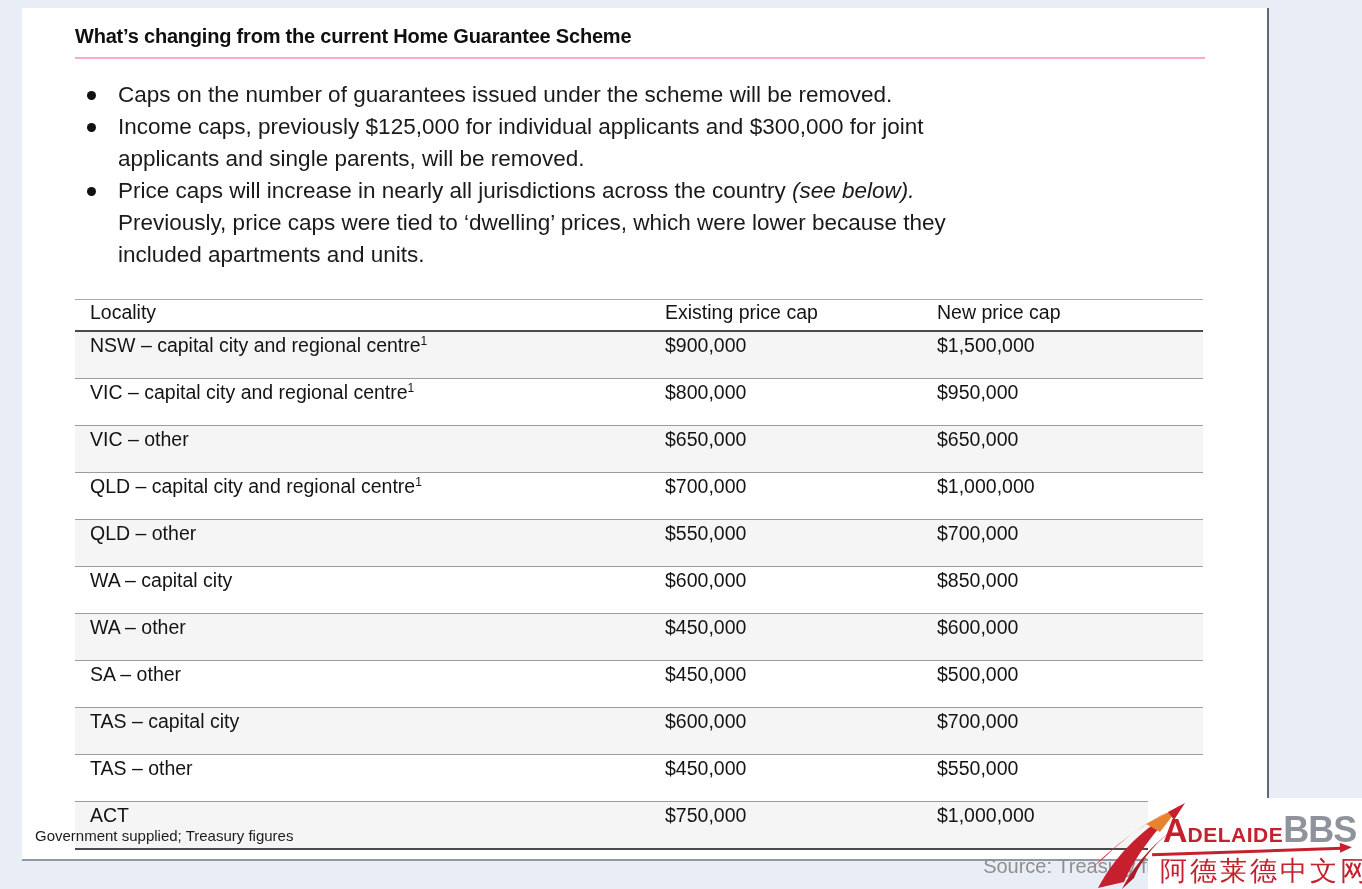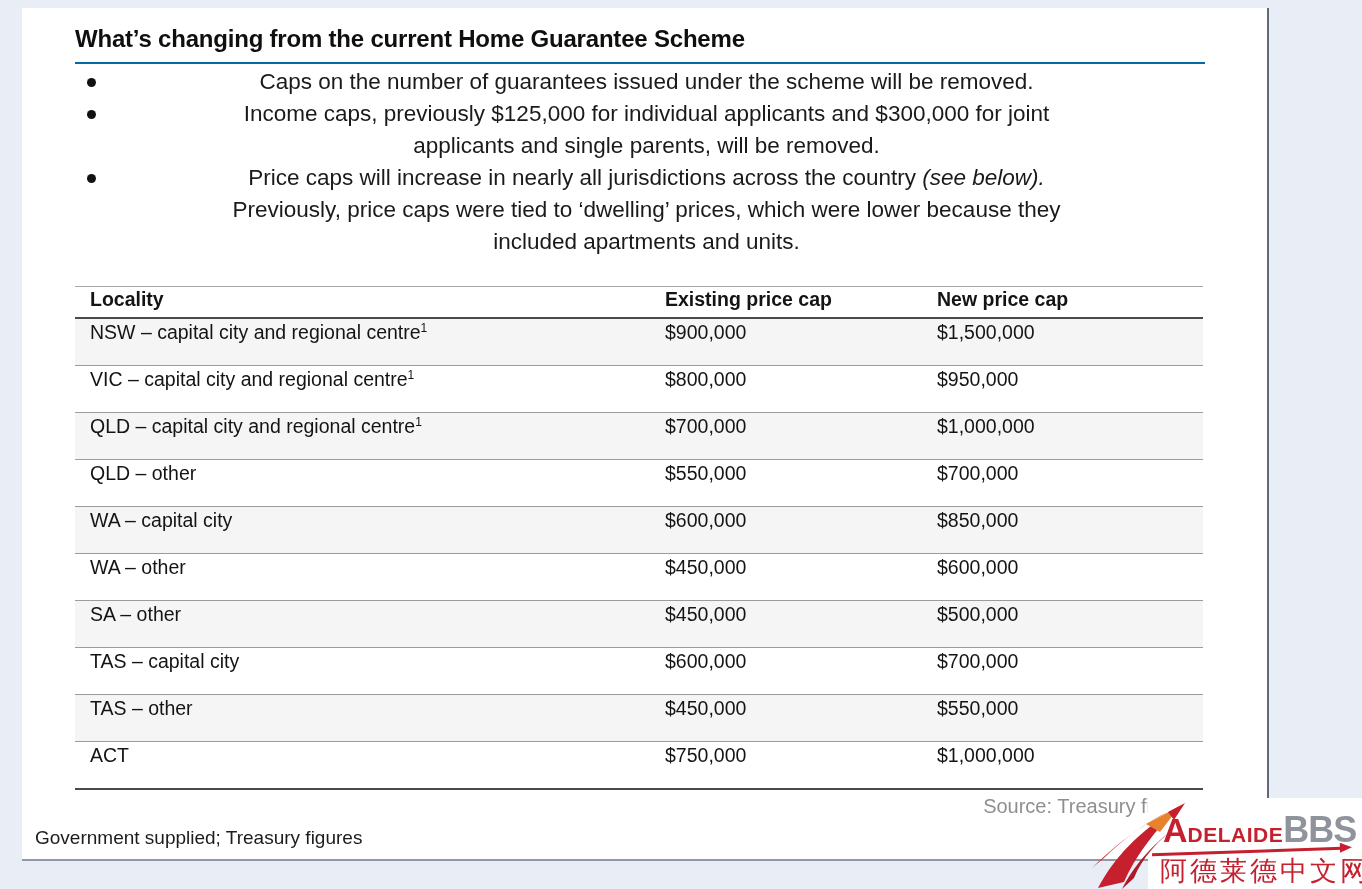--- a/index.html
+++ b/index.html
@@ -24,33 +24,32 @@
     height: 853px;
     background: #ffffff;
     border-right: 2px solid #5f6a75;
     border-bottom: 2px solid #8f99a3;
   }
   .doc-inner {
     padding: 17px 43px 0 53px;
     color: #151515;
   }
   .doc-title {
-    font-size: 24px;
+    font-size: 20px;
     font-weight: bold;
     letter-spacing: -0.2px;
     color: #0f0f0f;
     padding-bottom: 9px;
-    border-bottom: 2px solid #0369a1;
+    border-bottom: 2px solid #f9a8d4;
     width: 1130px;
   }
   ul.bullets {
     list-style: none;
-    margin-top: 2px;
+    margin-top: 20px;
     width: 1100px;
-    text-align: center;
   }
   ul.bullets li {
     position: relative;
     padding-left: 43px;
     font-size: 22.5px;
     line-height: 32px;
     color: #1a1a1a;
     white-space: pre-line;
   }
   ul.bullets li::before {
@@ -70,21 +69,21 @@
     width: 1128px;
     border-collapse: collapse;
     font-size: 19.5px;
     color: #141414;
   }
   table.caps col.c1 { width: 575px; }
   table.caps col.c2 { width: 272px; }
   table.caps col.c3 { width: 281px; }
   table.caps thead th {
     text-align: left;
-    font-weight: bold;
+    font-weight: normal;
     padding: 1px 0 6px 15px;
     border-top: 1px solid #a8a8a8;
     border-bottom: 2px solid #4a4a4a;
   }
   table.caps tbody td {
     padding: 2px 0 21px 15px;
     border-bottom: 1px solid #9c9c9c;
     height: 27px;
   }
   table.caps tbody tr:nth-child(odd) { background: #f5f5f5; }
@@ -97,21 +96,21 @@
     font-size: 20px;
     color: #8f8f8f;
     margin-top: 5px;
     padding-right: 2px;
   }
 
   .footer-caption {
     position: absolute;
     left: 35px;
     top: 827px;
-    font-size: 19px;
+    font-size: 15px;
     color: #1c1c1c;
   }
 
   
   .wm-box {
     position: absolute;
     left: 1148px;
     top: 798px;
     width: 214px;
     height: 91px;
@@ -198,20 +197,25 @@
         <tbody>
           <tr>
               <td><span>NSW – capital city and regional centre</span><sup>1</sup></td>
               <td>$900,000</td>
               <td>$1,500,000</td>
             </tr>
           <tr>
               <td><span>VIC – capital city and regional centre</span><sup>1</sup></td>
               <td>$800,000</td>
               <td>$950,000</td>
+            </tr>
+          <tr>
+              <td><span>VIC – other</span><sup></sup></td>
+              <td>$650,000</td>
+              <td>$650,000</td>
             </tr>
           <tr>
               <td><span>QLD – capital city and regional centre</span><sup>1</sup></td>
               <td>$700,000</td>
               <td>$1,000,000</td>
             </tr>
           <tr>
               <td><span>QLD – other</span><sup></sup></td>
               <td>$550,000</td>
               <td>$700,000</td>

